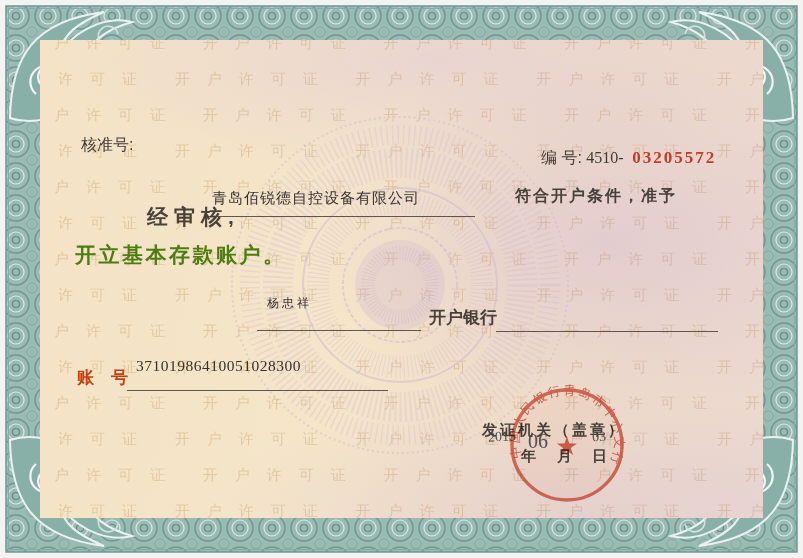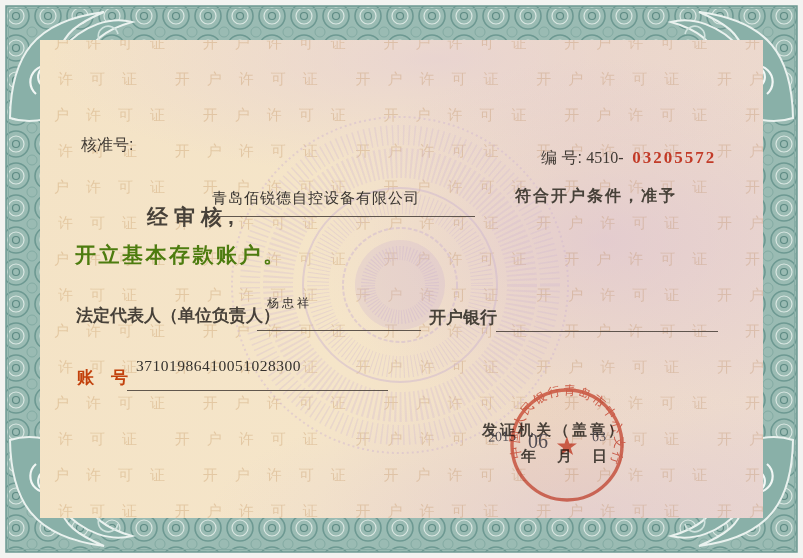--- a/index.html
+++ b/index.html
@@ -108,21 +108,20 @@
     <span class="serif red-num" style="font-size:17px;margin-left:4px;">03205572</span>
   </div>
 
   <div class="t abs" style="left:147px;top:185px;font-size:21px;letter-spacing:6px;font-weight:bold;color:#474139;margin-top:20px;">经审核,</div>
   <div class="t serif abs" style="left:212px;top:190px;font-size:15px;letter-spacing:1px;color:#37332f;">青岛佰锐德自控设备有限公司</div>
   <div class="rule" style="left:205px;top:216px;width:270px;"></div>
   <div class="t abs" style="left:515px;top:187px;font-size:16px;letter-spacing:2px;font-weight:bold;color:#474139;">符合开户条件，准予</div>
 
   <div class="t abs" style="left:75px;top:243px;font-size:21px;letter-spacing:2.5px;font-weight:bold;color:#4d7c0f;">开立基本存款账户。</div>
 
-  <div class="t abs" style="left:76px;top:306px;font-size:17px;font-weight:bold;color:#474139;">法定代表人（单位负责人）</div>
   <div class="t serif abs" style="left:267px;top:297px;font-size:12px;letter-spacing:3px;color:#37332f;">杨忠祥</div>
   <div class="rule" style="left:257px;top:330px;width:164px;"></div>
 
   <div class="t abs" style="left:429px;top:308px;font-size:17px;font-weight:bold;color:#474139;">开户银行</div>
   <div class="rule" style="left:496px;top:331px;width:222px;"></div>
 
   <div class="t abs" style="left:77px;top:368px;font-size:17px;font-weight:bold;color:#c2410c;">账　号</div>
   <div class="t serif abs" style="left:136px;top:357px;font-size:15.5px;letter-spacing:0.5px;color:#34312d;">37101986410051028300</div>
   <div class="rule" style="left:127px;top:390px;width:261px;"></div>
 

